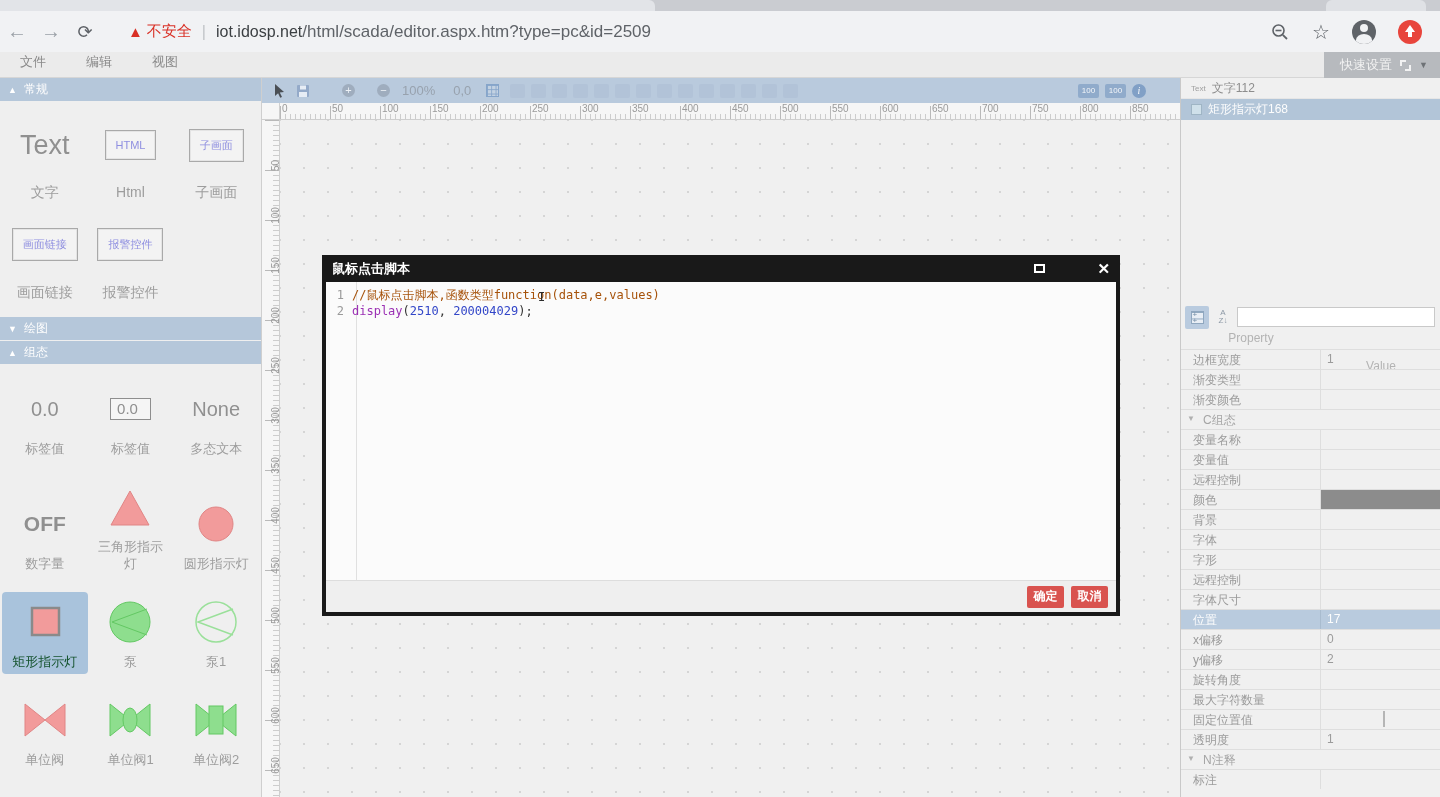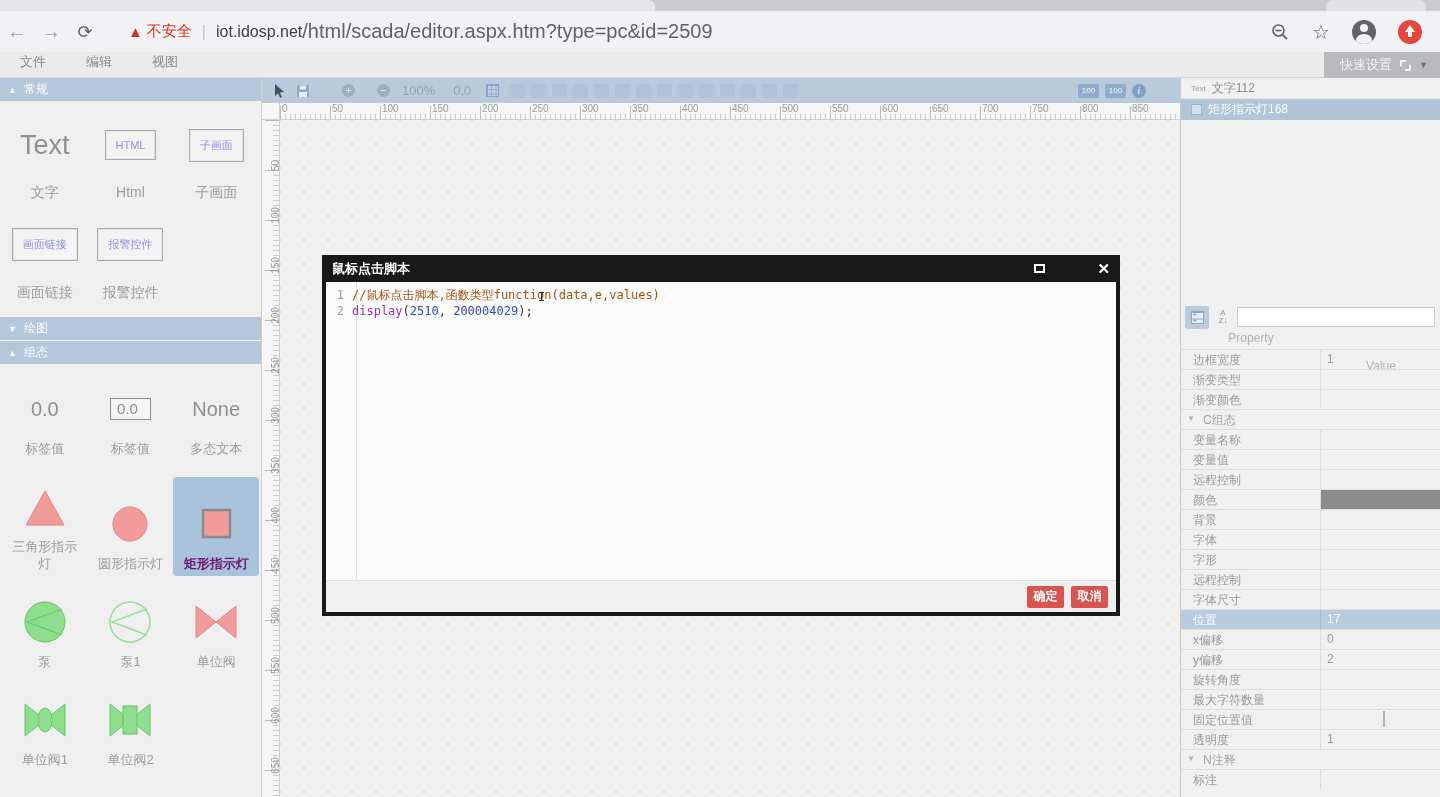--- a/index.html
+++ b/index.html
@@ -10,21 +10,21 @@
   .tabstrip { position:absolute; left:0; top:0; width:1440px; height:11px; background:#caccd1; }
   .tabstrip .tab { position:absolute; left:0; top:0; width:655px; height:11px; background:#e2e4e8; border-radius:0 6px 0 0; }
   .tabstrip .tab2 { position:absolute; left:1326px; top:0; width:100px; height:11px; background:#dfe1e5; border-radius:6px 6px 0 0; }
   .addrbar { position:absolute; left:0; top:11px; width:1440px; height:41px; background:#f1f2f4; display:flex; align-items:center; }
   .nav-ic { font-size:20px; color:#9aa0a6; width:34px; text-align:center; cursor:default; }
   .nav-ic.dark { color:#5f6368; font-size:18px; }
   .warn-tri { color:#d93025; font-size:15px; margin:0 4px 0 26px; }
   .warn-txt { color:#d93025; font-size:15px; margin-right:10px; }
   .url-sep { color:#c0c3c7; font-size:16px; margin-right:10px; }
   .url-host { color:#3c4043; font-size:16px; }
-  .url-path { color:#5f6368; font-size:20px; }
+  .url-path { color:#5f6368; font-size:17px; }
   .addr-spacer { flex:1; }
   .addr-right { display:flex; align-items:center; gap:22px; margin-right:18px; }
   .zoom-ic svg, .star-ic { display:block; }
   .star-ic { font-size:20px; color:#5f6368; }
   .avatar-ic { width:24px; height:24px; border-radius:50%; background:#5f6368; position:relative; overflow:hidden; }
   .avatar-ic:before { content:""; position:absolute; left:8px; top:4px; width:8px; height:8px; border-radius:50%; background:#f1f2f4; }
   .avatar-ic:after { content:""; position:absolute; left:4px; top:14px; width:16px; height:12px; border-radius:50% 50% 0 0; background:#f1f2f4; }
   .update-ic { width:24px; height:24px; border-radius:50%; background:#e8453c; position:relative; }
   .update-ic:before { content:""; position:absolute; left:7px; top:5px; border-left:5px solid transparent; border-right:5px solid transparent; border-bottom:7px solid #fff; }
   .update-ic:after { content:""; position:absolute; left:10px; top:10px; width:4px; height:7px; background:#fff; }
@@ -50,21 +50,21 @@
   .pal-tile .iconbox { height:52px; display:flex; align-items:center; justify-content:center; }
   .gen-grid .iconbox { height:58px; }
   .pal-label { color:#9d9d9d; font-size:13px; text-align:center; margin-top:6px; max-width:74px; line-height:1.25; }
   .gen-grid .pal-label { font-size:14px; margin-top:10px; }
   .pal-bigtext { font-size:27px; color:#909090; }
   .pal-bigtext.sm { font-size:20px; }
   .pal-bigtext.bold { font-weight:bold; font-size:21px; }
   .pal-btnface { border:1px solid #a9a9a9; background:#f3f3f3; color:#8f8fe0; font-size:11px; padding:8px 10px; box-shadow:inset 0 0 0 1px #e4e4e4; }
   .pal-boxtext { border:1px solid #8e8e8e; background:#f5f5f5; color:#8f8f8f; font-size:15px; padding:1px 12px 2px 6px; }
   .pal-tile.selected { background:#a9c3dc; }
-  .pal-tile.selected .pal-label { color:#701a75;font-weight:bold; }
+  .pal-tile.selected .pal-label { color:#14532d; }
   .scada-grid { display:grid; grid-template-columns:repeat(3,1fr); padding:14px 2px 0 2px; row-gap:16px; }
 
   
   .canvas-wrap { position:absolute; left:262px; top:78px; width:918px; height:719px; background:#f0f0f0; overflow:hidden; }
   .ed-toolbar { position:absolute; left:0; top:0; width:918px; height:25px; background:#b9cadd; display:flex; align-items:center; gap:6px; padding:0 8px; }
   .ed-toolbar .txt { color:#98a2ae; font-size:13px; margin:0 6px; }
   .tool-ic { width:18px; height:18px; display:flex; align-items:center; justify-content:center; cursor:pointer; }
   .circ-btn { width:13px; height:13px; border-radius:50%; background:#9fadbe; color:#eef2f7; font-size:11px; line-height:12px; text-align:center; }
   .grid-ic { width:13px; height:13px; background:
       linear-gradient(#7a9cc6 1px, transparent 1px) 0 0/4.3px 4.3px,
@@ -237,20 +237,26 @@
           <div class="iconbox">
             <span class="pal-boxtext">0.0</span>
           </div>
           <div class="pal-label">标签值</div>
         </div>
         <div class="pal-tile">
           <div class="iconbox">
             <span class="pal-bigtext sm">None</span>
           </div>
           <div class="pal-label">多态文本</div>
+        </div>
+        <div class="pal-tile">
+          <div class="iconbox">
+            <span class="pal-bigtext bold">OFF</span>
+          </div>
+          <div class="pal-label">数字量</div>
         </div>
         <div class="pal-tile">
           <div class="iconbox">
             <svg width="44" height="42" viewBox="0 0 44 42">
               <polygon points="22,5 41,39 3,39" fill="#f29b9b" stroke="#e08585"></polygon>
             </svg>
           </div>
           <div class="pal-label">三角形指示灯</div>
         </div>
         <div class="pal-tile">

